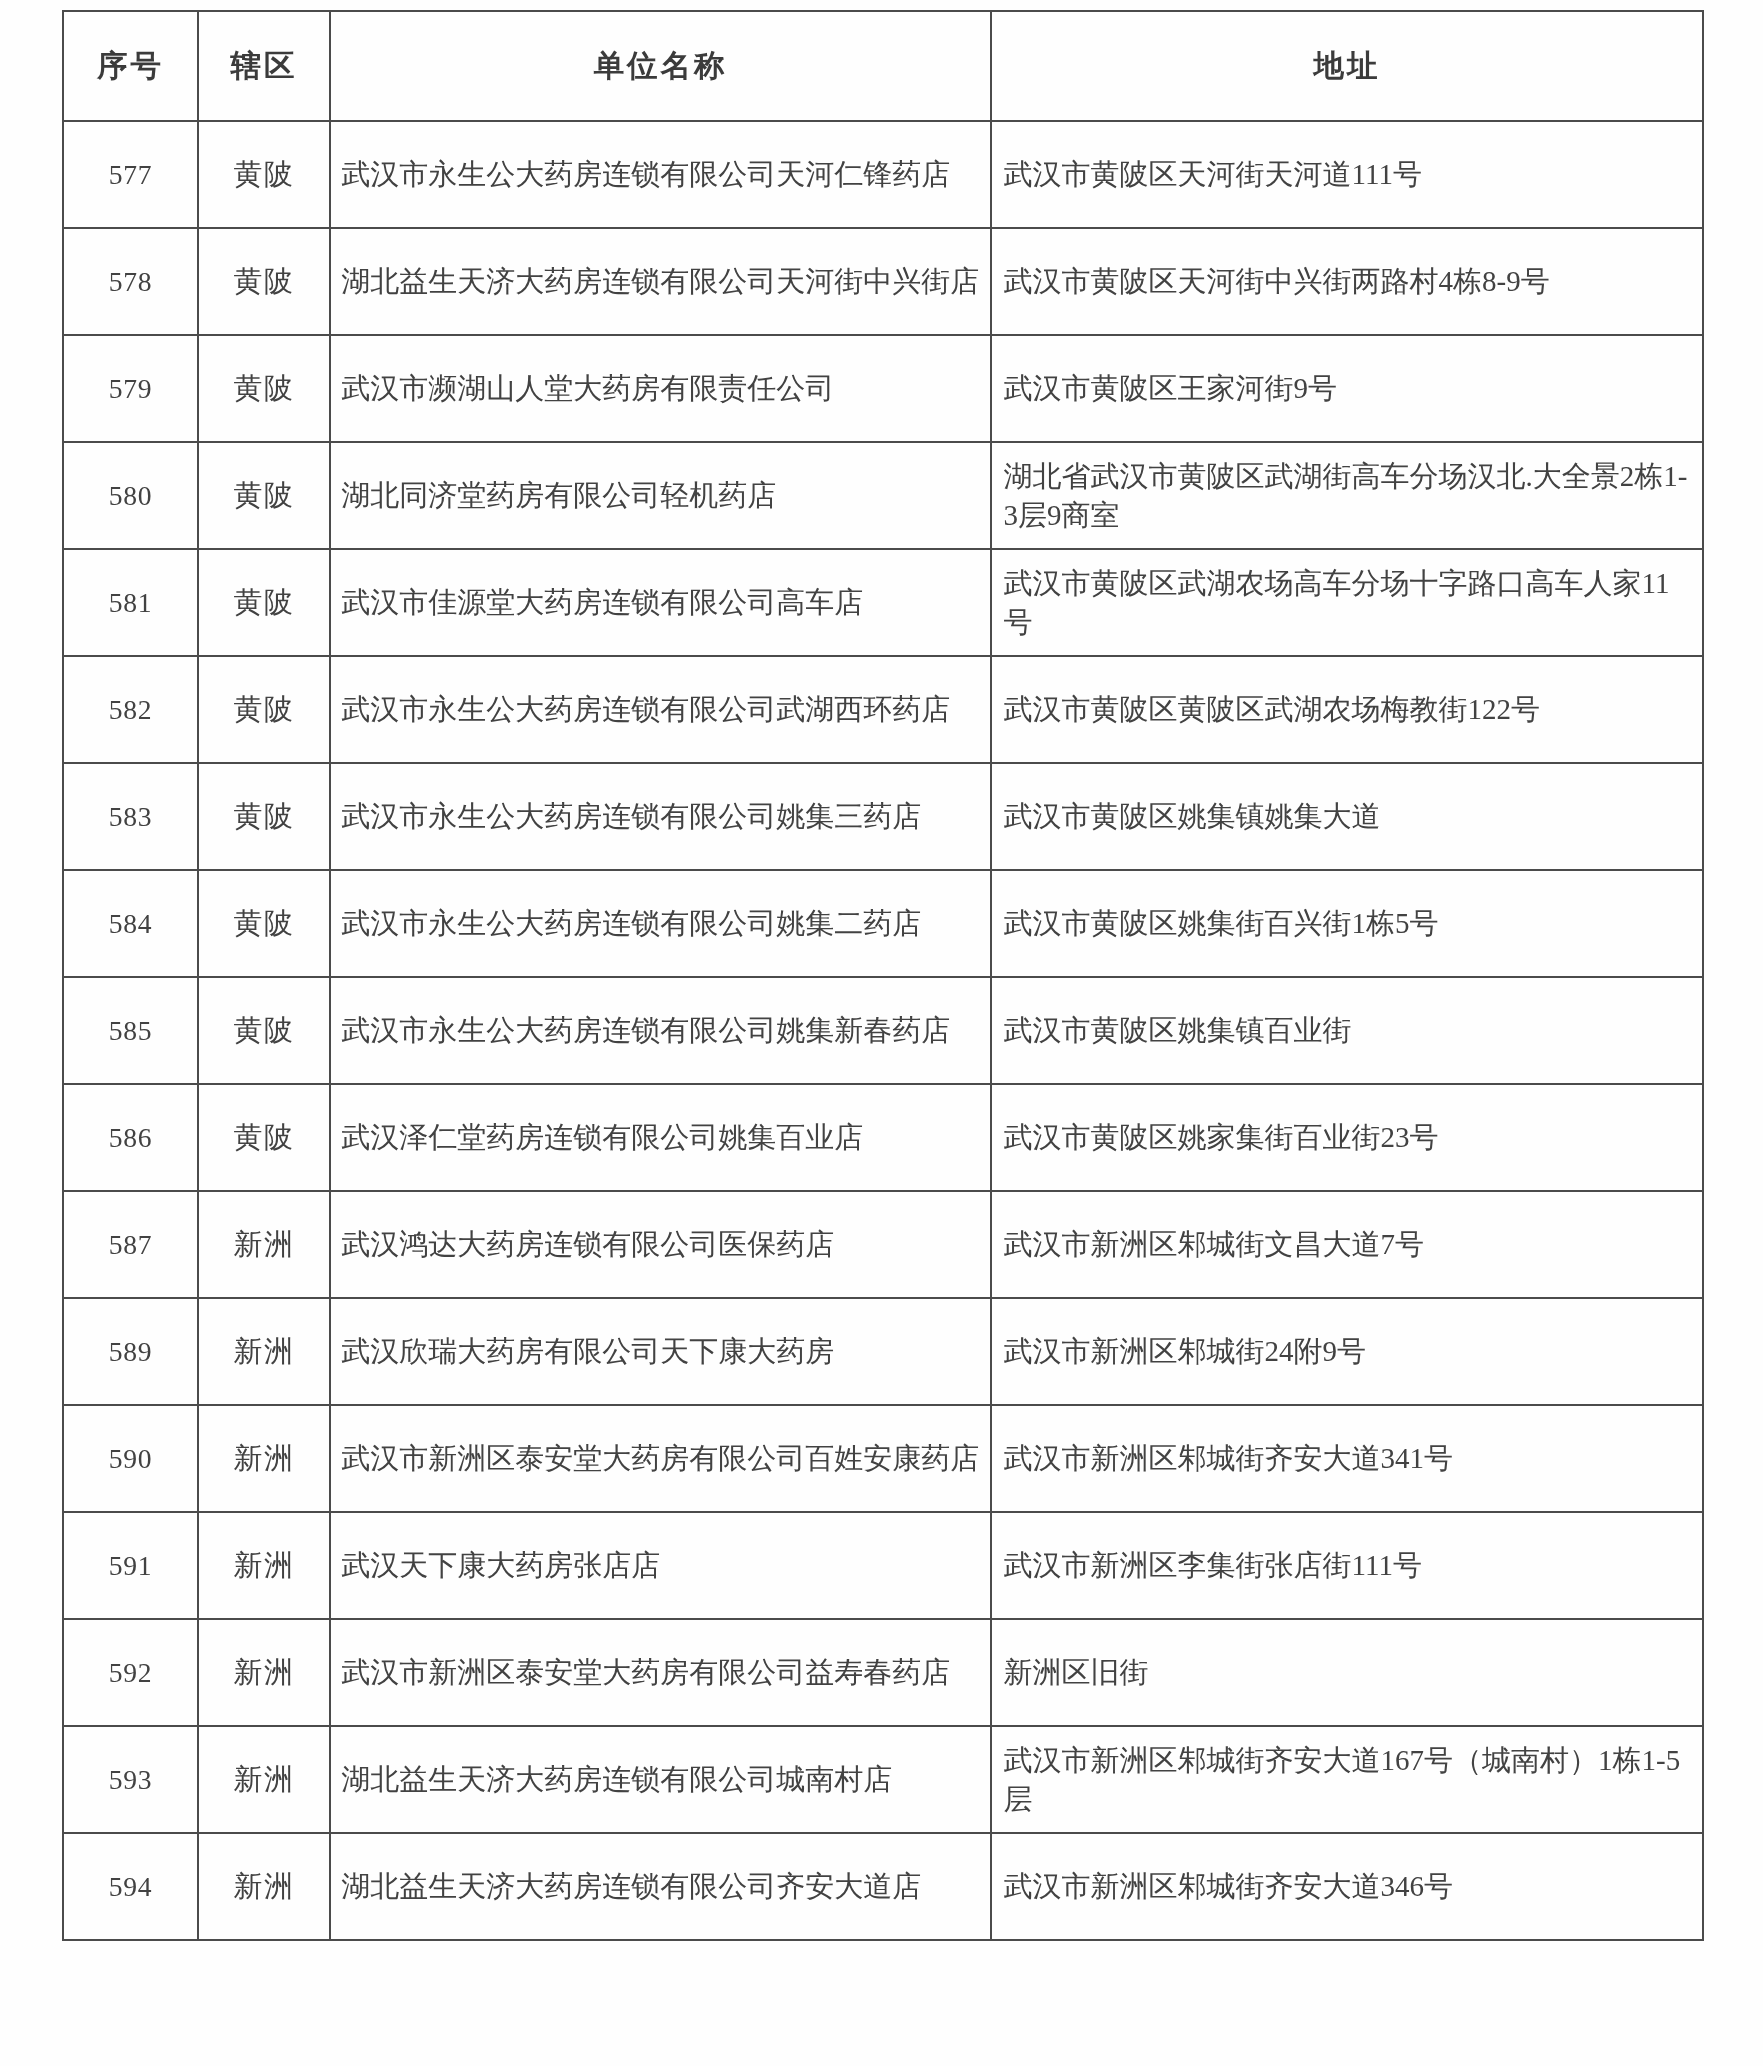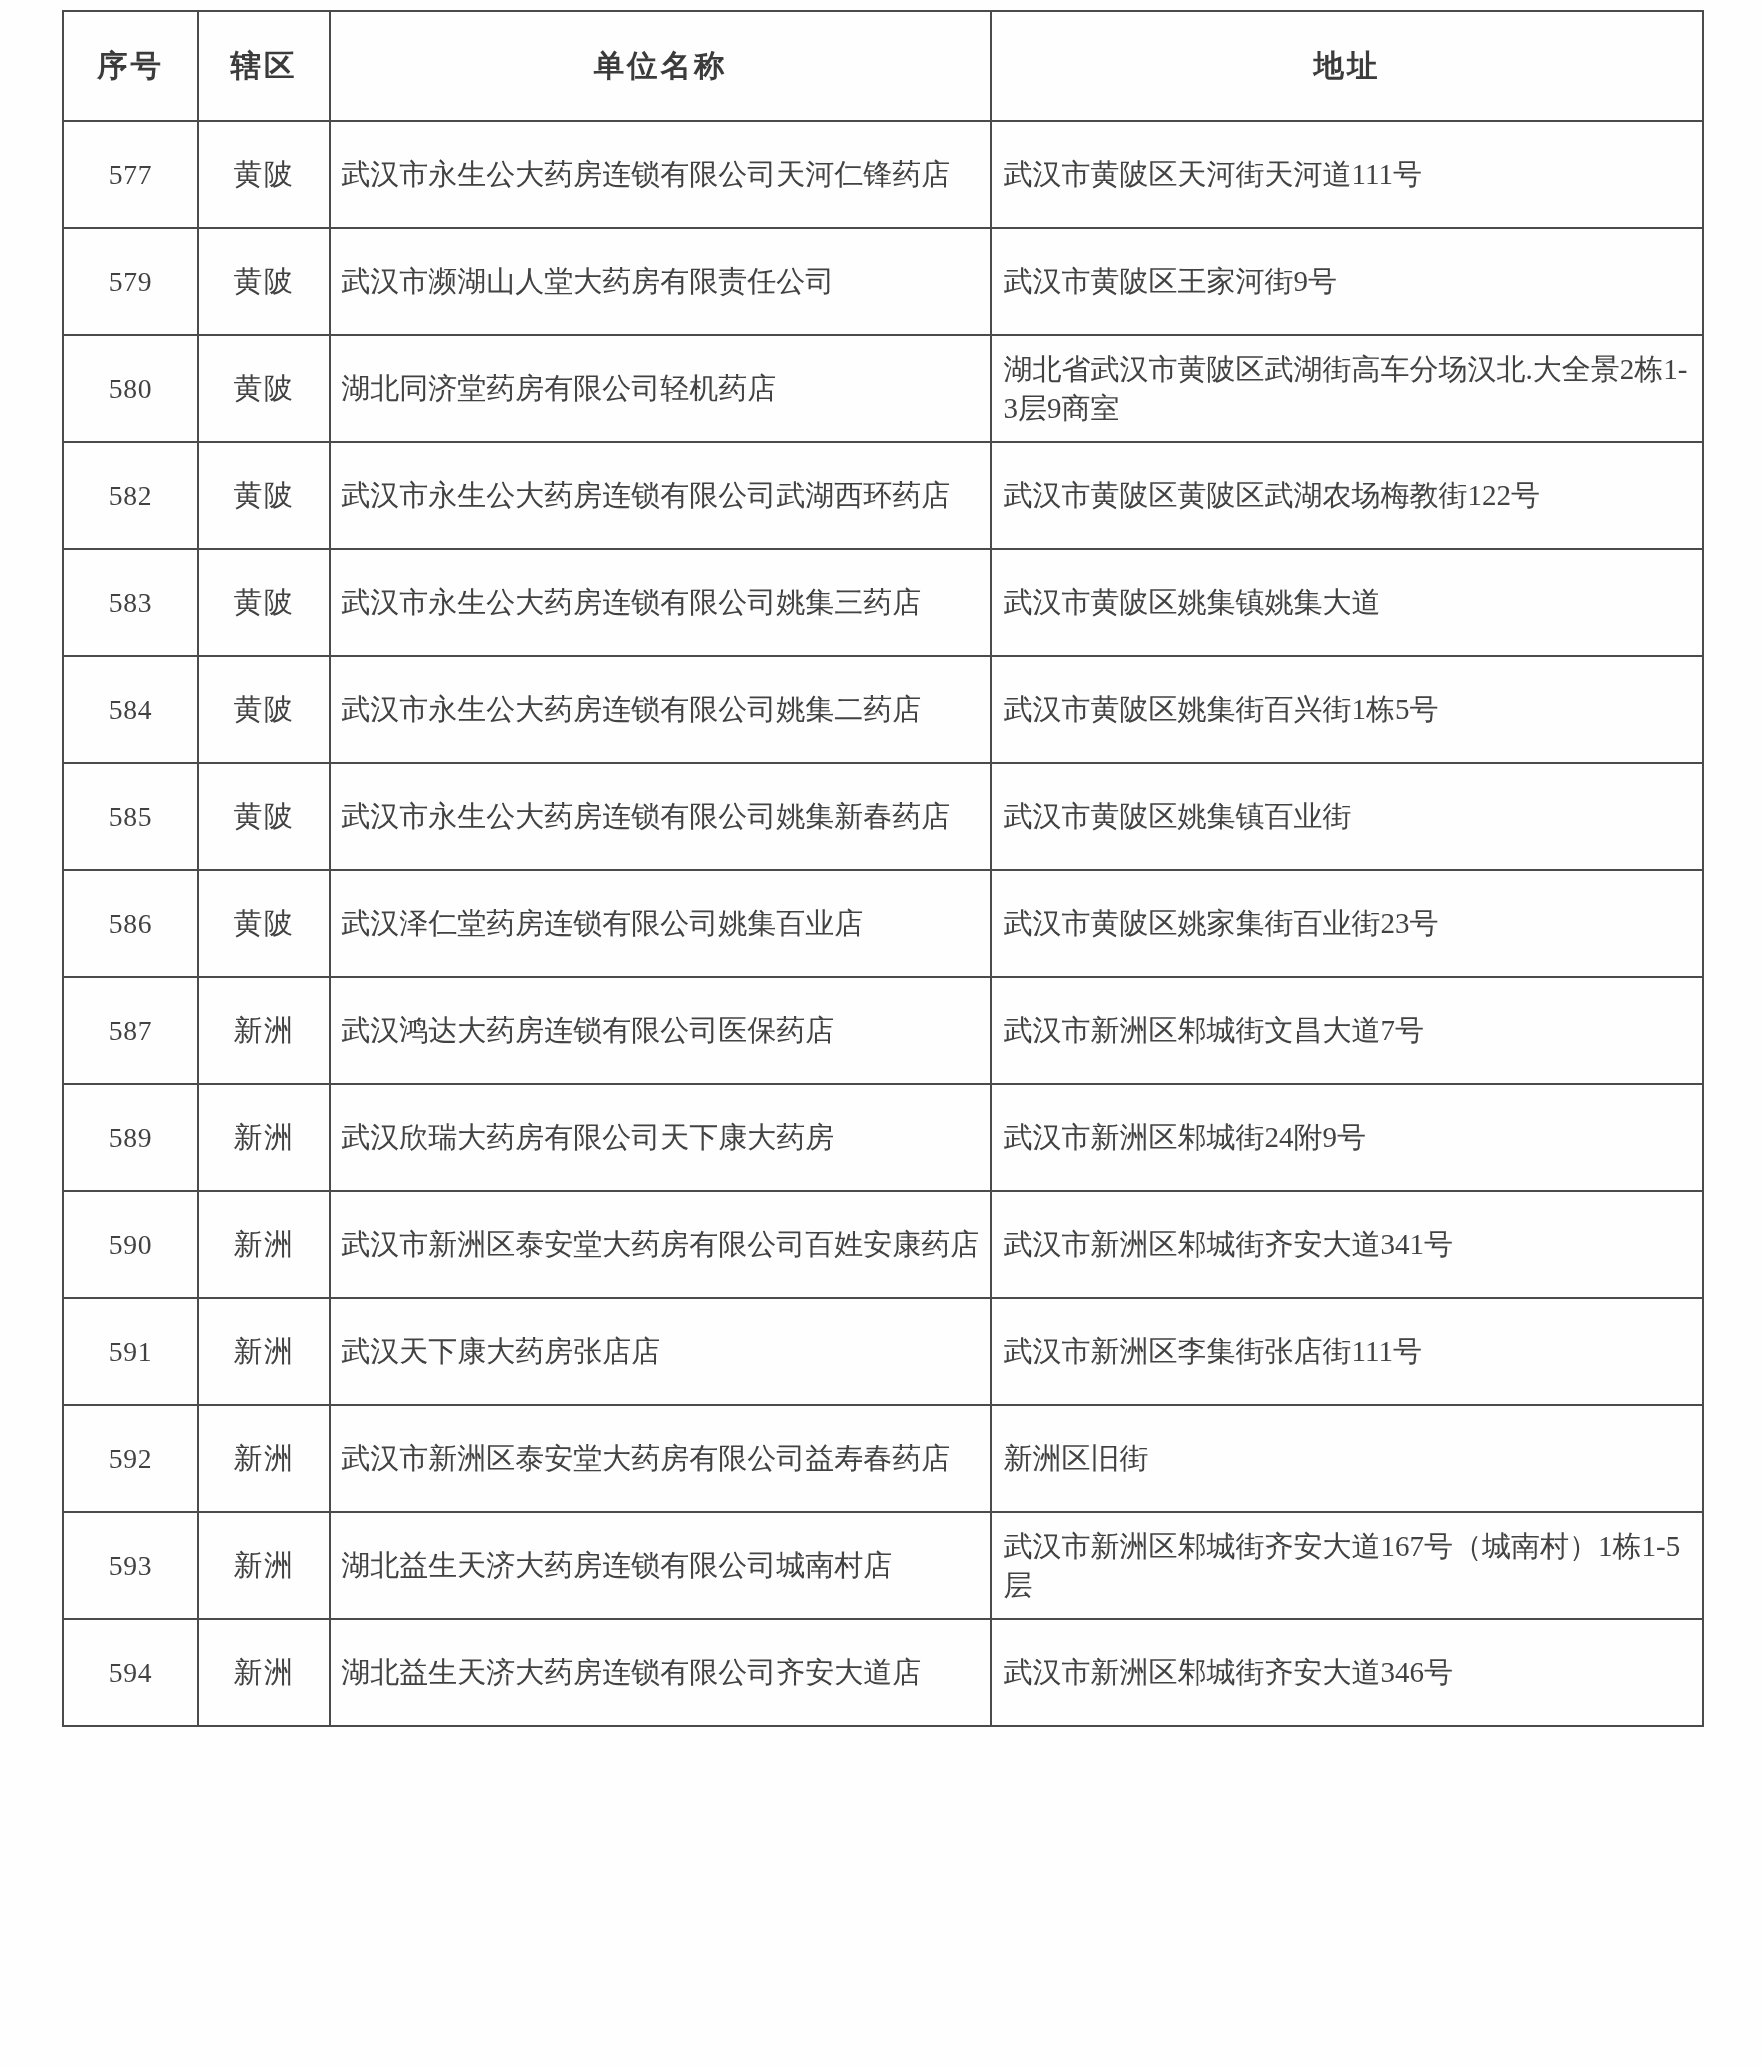--- a/index.html
+++ b/index.html
@@ -96,30 +96,42 @@
       </tr>
     </thead>
     <tbody id="table-body">
         <tr>
     <td class="c-no">577</td>
     <td class="c-district">黄陂</td>
     <td class="c-name">武汉市永生公大药房连锁有限公司天河仁锋药店</td>
     <td class="c-address">武汉市黄陂区天河街天河道111号</td>
   </tr>
         <tr>
+    <td class="c-no">578</td>
+    <td class="c-district">黄陂</td>
+    <td class="c-name">湖北益生天济大药房连锁有限公司天河街中兴街店</td>
+    <td class="c-address">武汉市黄陂区天河街中兴街两路村4栋8-9号</td>
+  </tr>
+        <tr>
     <td class="c-no">579</td>
     <td class="c-district">黄陂</td>
     <td class="c-name">武汉市濒湖山人堂大药房有限责任公司</td>
     <td class="c-address">武汉市黄陂区王家河街9号</td>
   </tr>
         <tr>
     <td class="c-no">580</td>
     <td class="c-district">黄陂</td>
     <td class="c-name">湖北同济堂药房有限公司轻机药店</td>
     <td class="c-address">湖北省武汉市黄陂区武湖街高车分场汉北.大全景2栋1-3层9商室</td>
+  </tr>
+        <tr>
+    <td class="c-no">581</td>
+    <td class="c-district">黄陂</td>
+    <td class="c-name">武汉市佳源堂大药房连锁有限公司高车店</td>
+    <td class="c-address">武汉市黄陂区武湖农场高车分场十字路口高车人家11号</td>
   </tr>
         <tr>
     <td class="c-no">582</td>
     <td class="c-district">黄陂</td>
     <td class="c-name">武汉市永生公大药房连锁有限公司武湖西环药店</td>
     <td class="c-address">武汉市黄陂区黄陂区武湖农场梅教街122号</td>
   </tr>
         <tr>
     <td class="c-no">583</td>
     <td class="c-district">黄陂</td>

